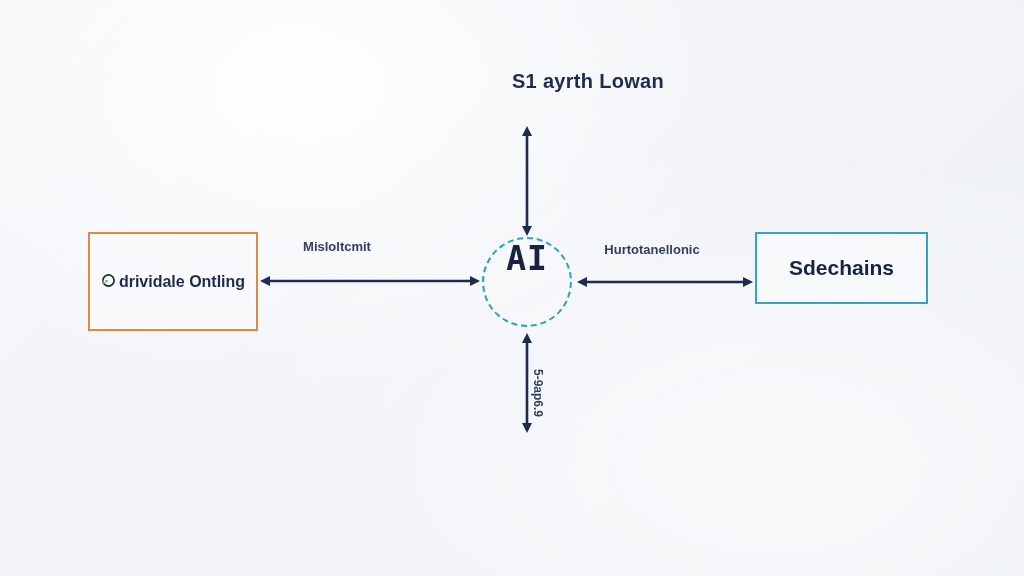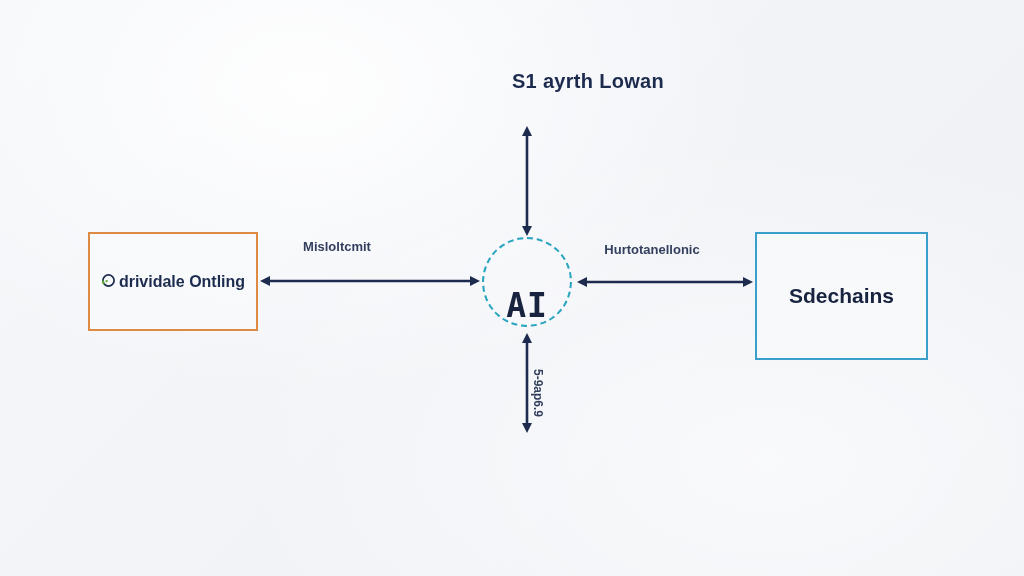--- a/index.html
+++ b/index.html
@@ -35,27 +35,27 @@
   .left-box {
     left: 88px; top: 232px; width: 170px; height: 99px;
     border: 2px solid #dd8a45;
   }
   .left-box .label {
     font-size: 16px; font-weight: 600; color: #1c2b4e;
     display: inline-flex; align-items: center; gap: 1px;
     white-space: nowrap;
   }
   .right-box {
-    left: 755px; top: 232px; width: 173px; height: 128px;
+    left: 755px; top: 232px; width: 173px; height: 72px;
     border: 2.5px solid #3a9fca;
   }
   .right-box .label { font-size: 21px; font-weight: bold; color: #17233f; }
 
   .circle {
-    display: flex; align-items: flex-end; justify-content: center;
+    display: flex; align-items: flex-start; justify-content: center;
     border-radius: 50%;
     background: rgba(250,251,253,0.4);
   }
   .center-circle {
     left: 482px; top: 237px; width: 90px; height: 90px;
     border: 2.5px dashed #2aa5c0;
   }
   .center-circle .label {
     font-family: "DejaVu Sans Mono", monospace;
     font-size: 33px; font-weight: bold; color: #17233f;

